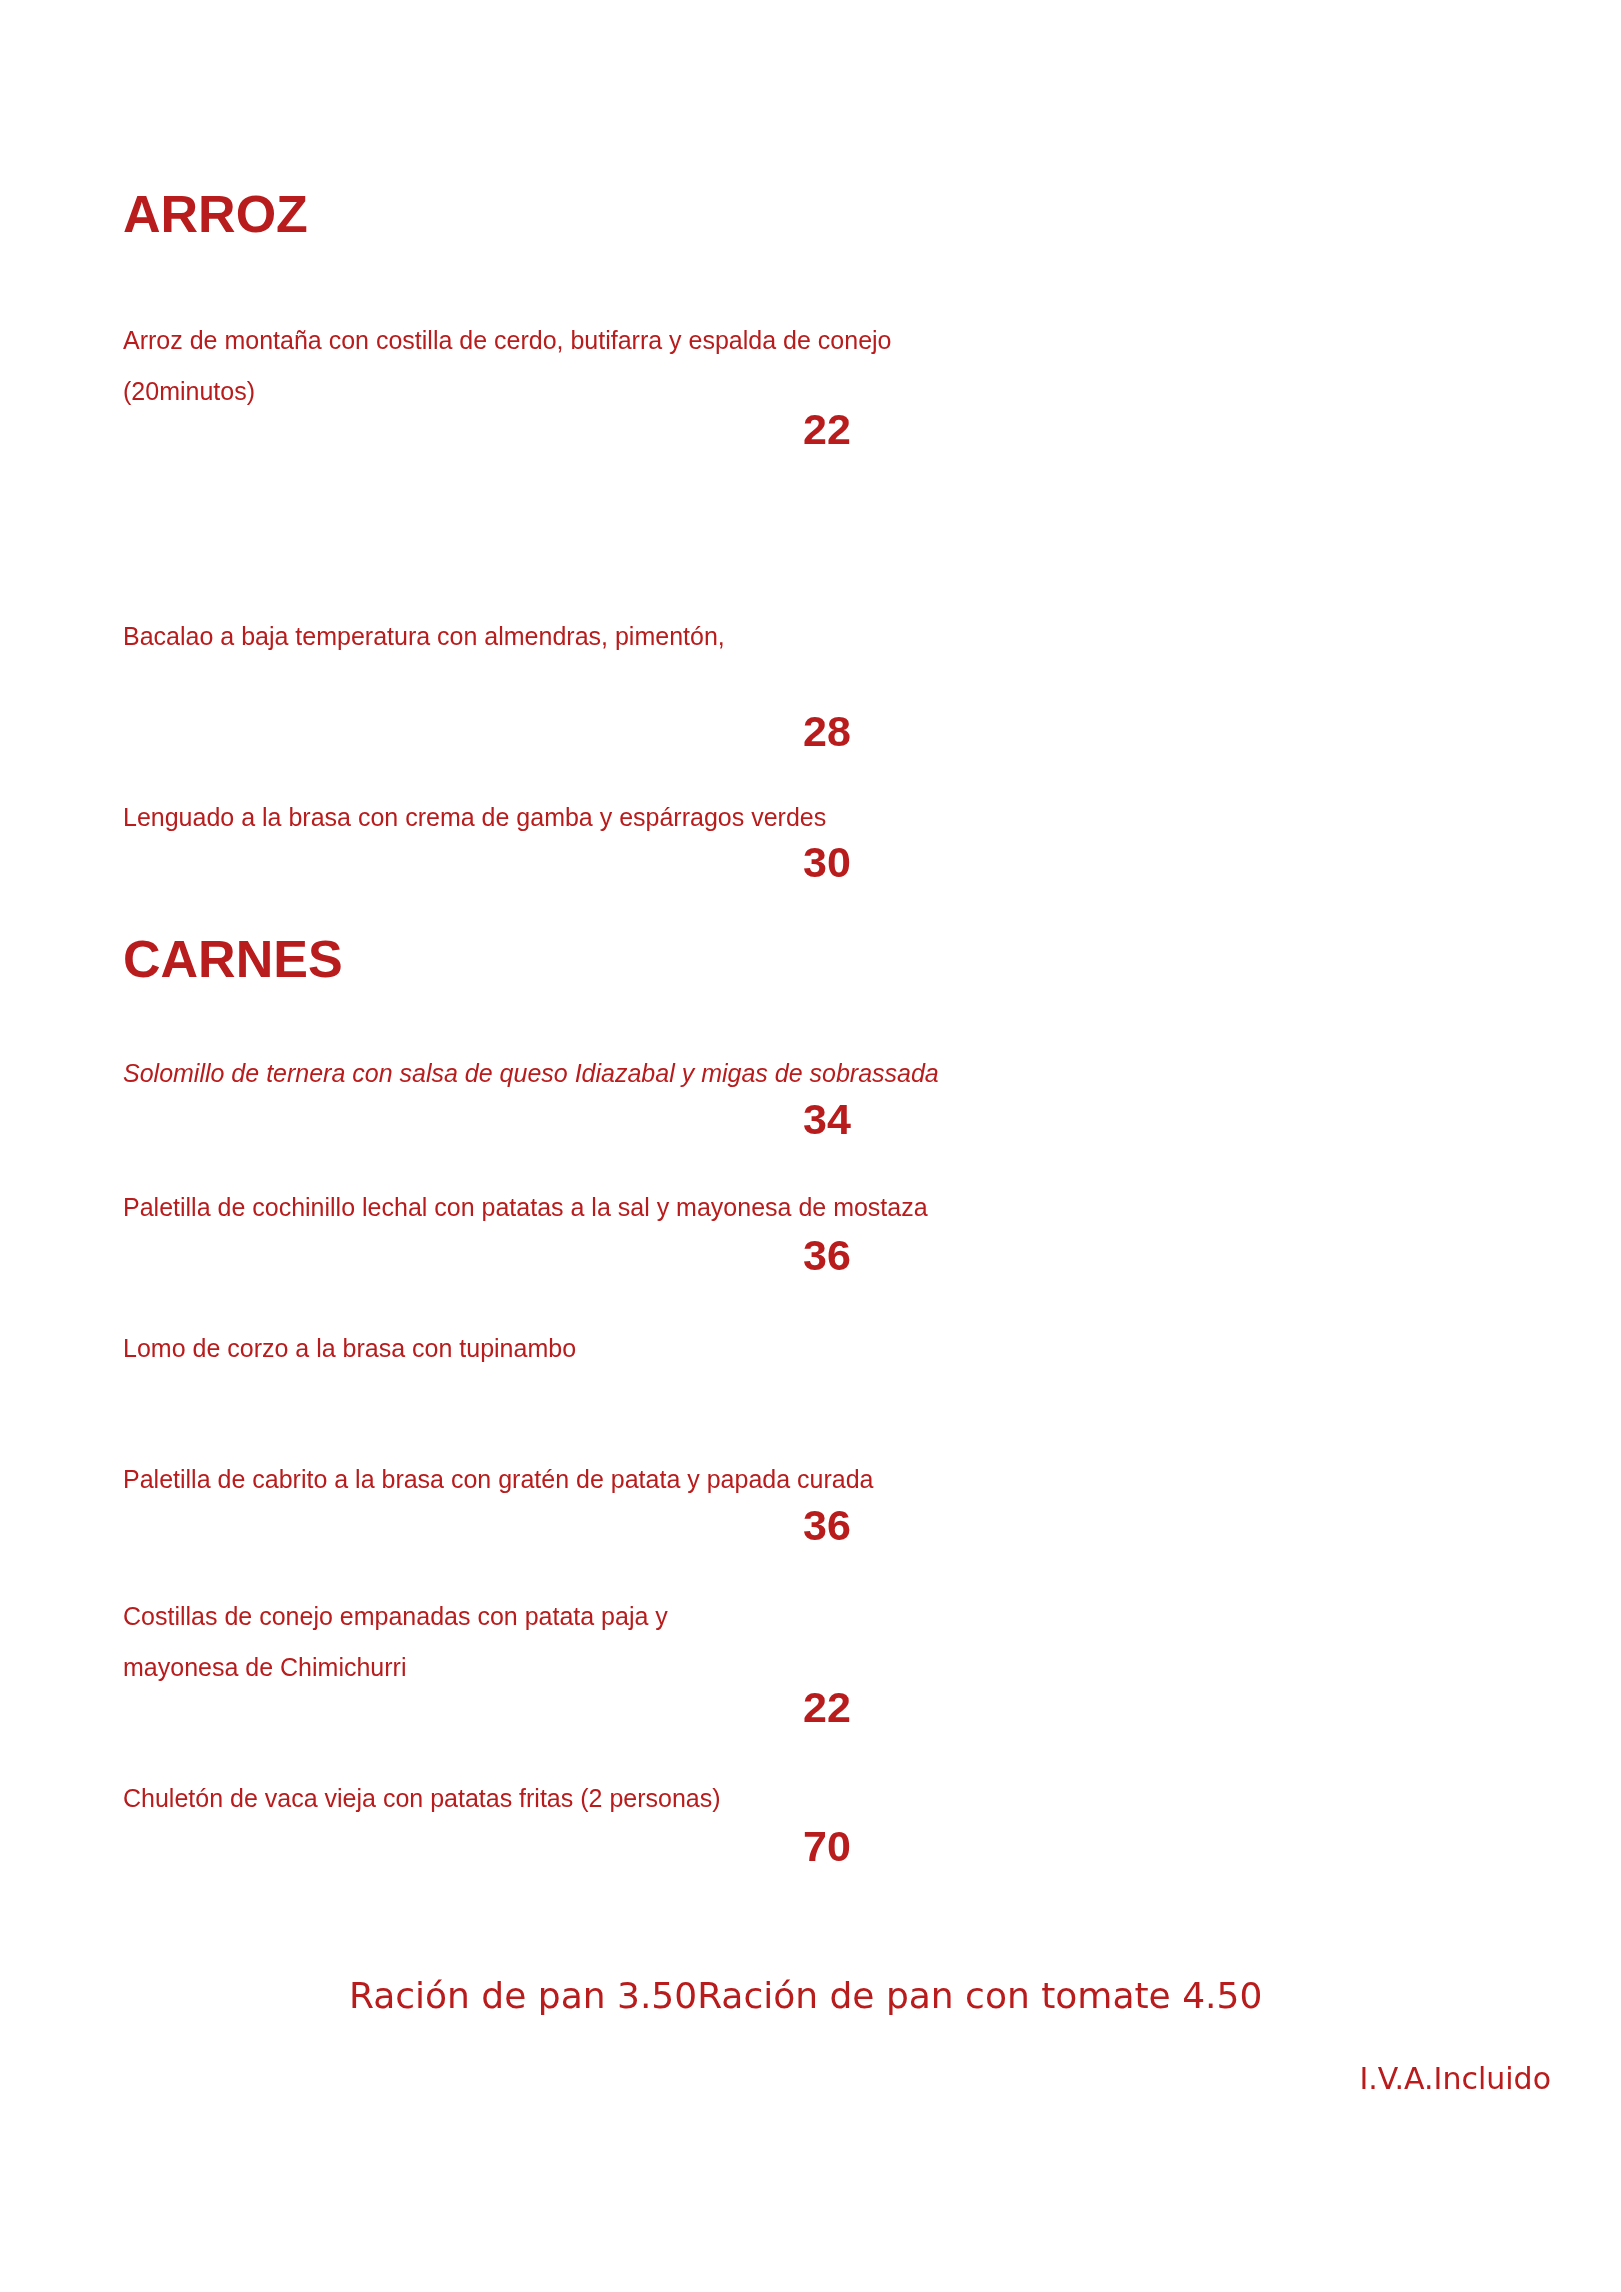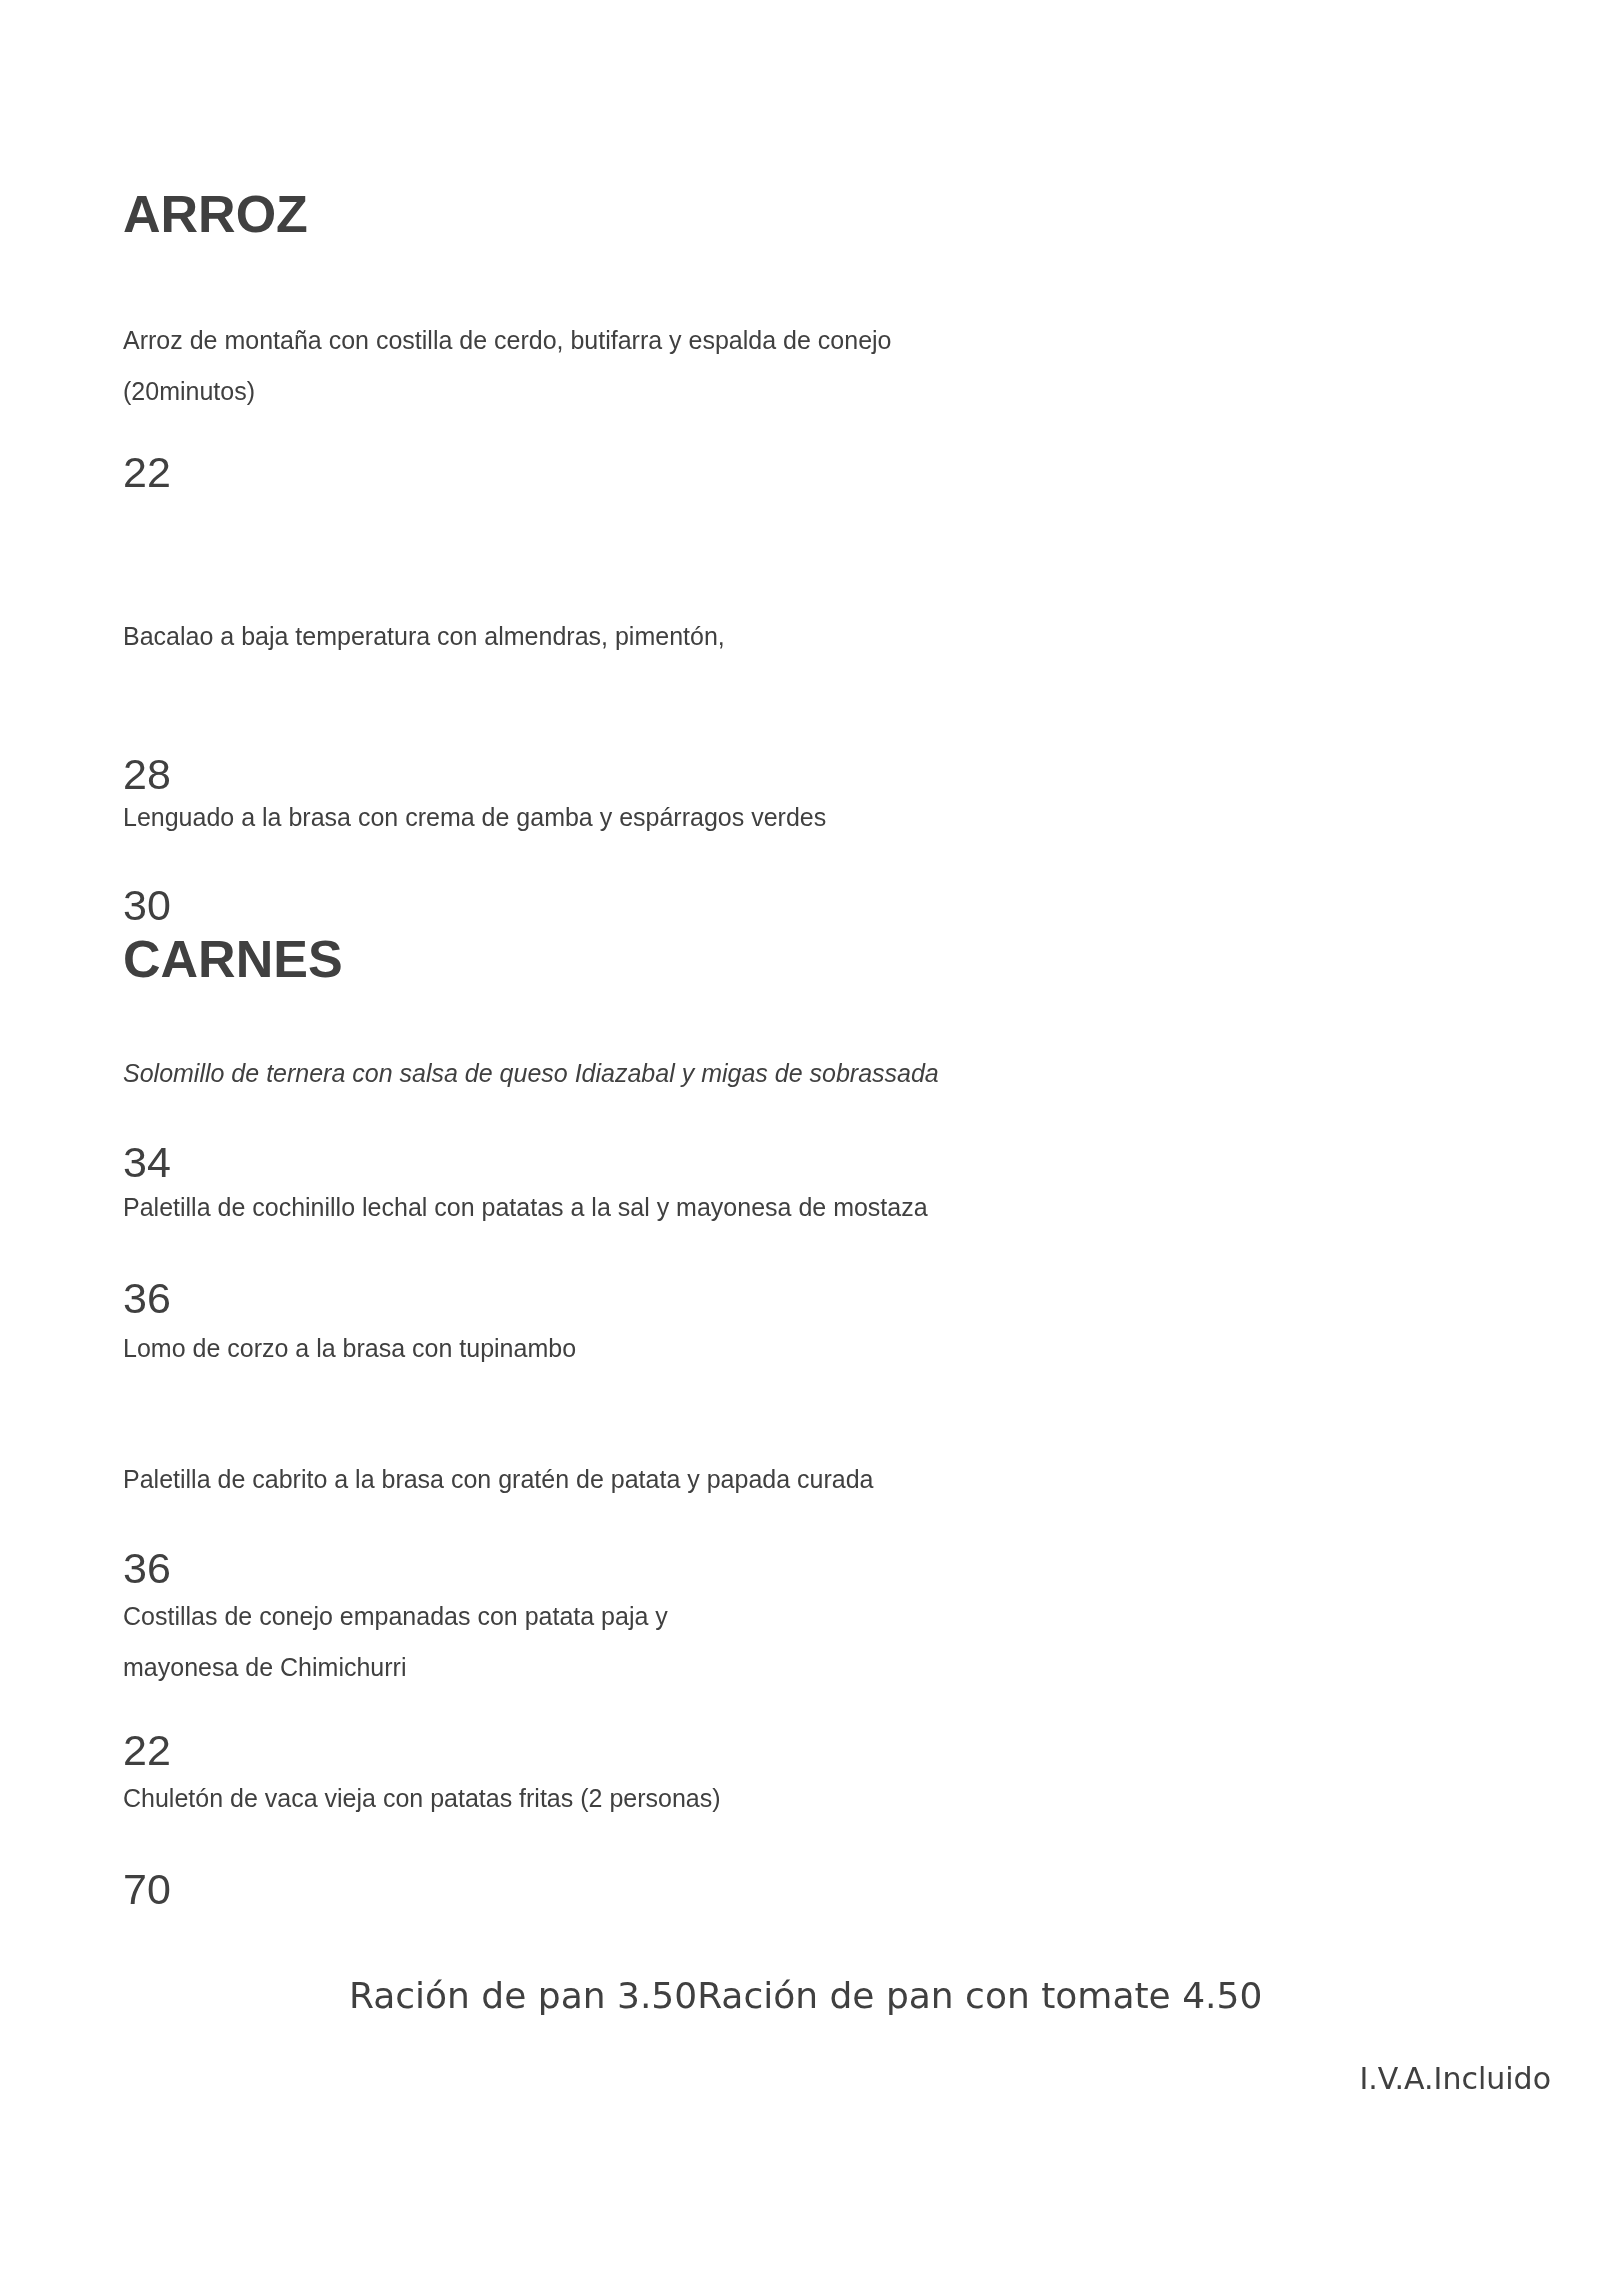--- a/index.html
+++ b/index.html
@@ -2,21 +2,21 @@
 <html style="font-size:14.3px"><head>
 <meta charset="utf-8">
 <style>
   html, body { margin: 0; padding: 0; background: #ffffff; }
   .page {
     position: relative;
     width: 1621px;
     height: 2293px;
     background: #ffffff;
     overflow: hidden;
-    color: #404040;
+    color: #b91c1c;
   }
   .heading {
     position: absolute;
     left: 123px;
     font-family: "Liberation Sans", sans-serif;
     font-weight: 700;
     font-size: 52px;
     line-height: 52px;
     letter-spacing: 0px;
     white-space: nowrap;
@@ -30,26 +30,25 @@
     font-family: "Liberation Sans", sans-serif;
     font-size: 25px;
     line-height: 51px;
     font-weight: 400;
     white-space: nowrap;
   }
   .price {
     position: absolute;
     left: 123px;
     right: 90px;
-    text-align: left;
+    text-align: center;
     font-family: "Liberation Sans", sans-serif;
     font-size: 43px;
     line-height: 43px;
-    font-weight: 400;
-    margin-top: 43px;
+    font-weight: 700;
   }
   .t-i1 { top: 315px; }  .p-i1 { top: 408px; }
   .t-i2 { top: 611px; }  .p-i2 { top: 710px; }
   .t-i3 { top: 792px; }  .p-i3 { top: 841px; }
   .t-i4 { top: 1048px; font-style: italic; } .p-i4 { top: 1098px; }
   .t-i5 { top: 1182px; } .p-i5 { top: 1234px; }
   .t-i6 { top: 1323px; } .p-i6 { top: 1375px; }
   .t-i7 { top: 1454px; } .p-i7 { top: 1504px; }
   .t-i8 { top: 1591px; } .p-i8 { top: 1686px; }
   .t-i9 { top: 1773px; } .p-i9 { top: 1825px; }

